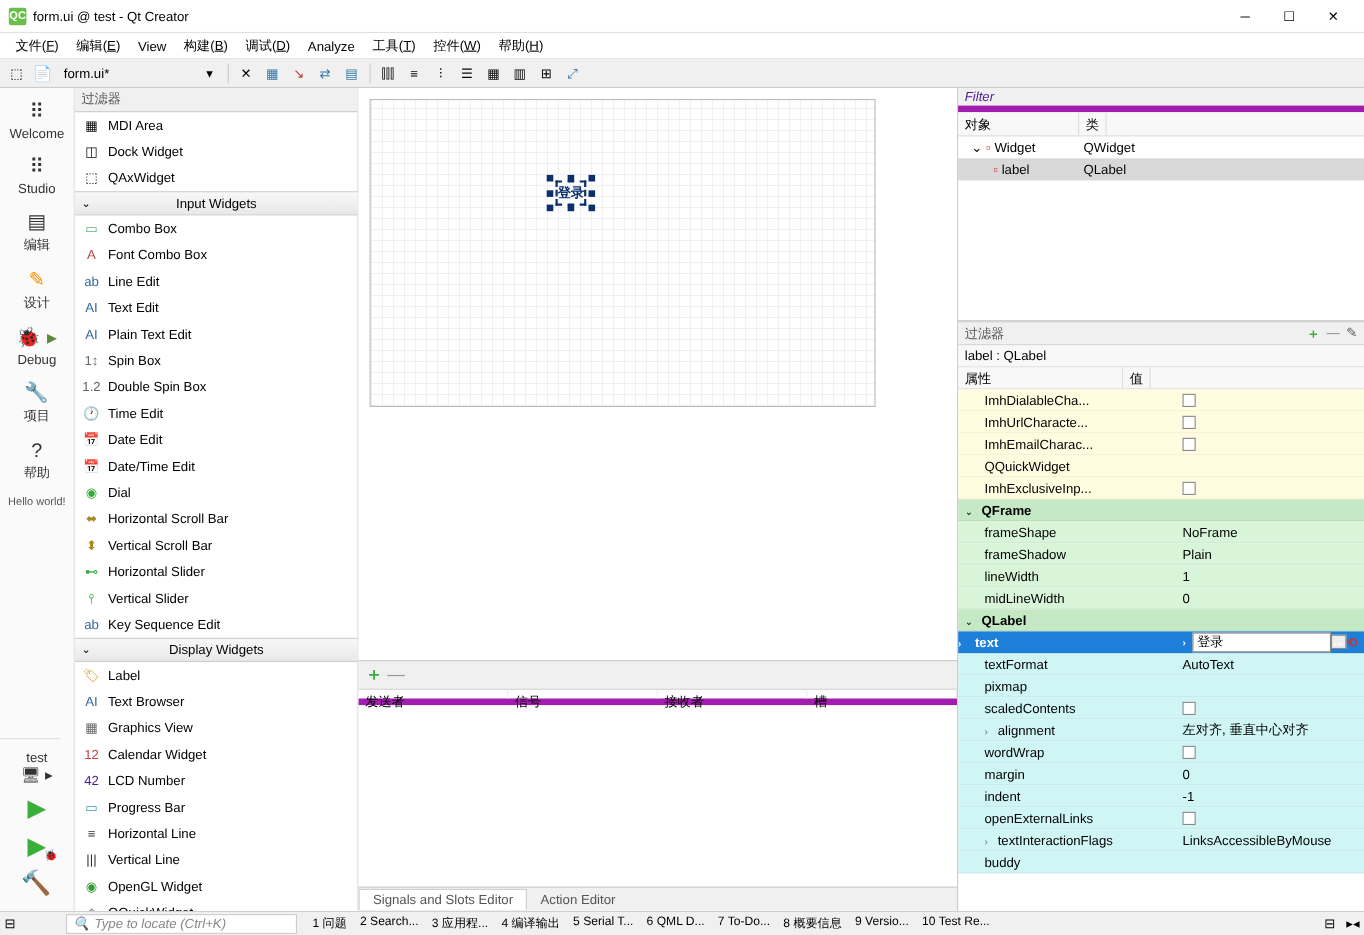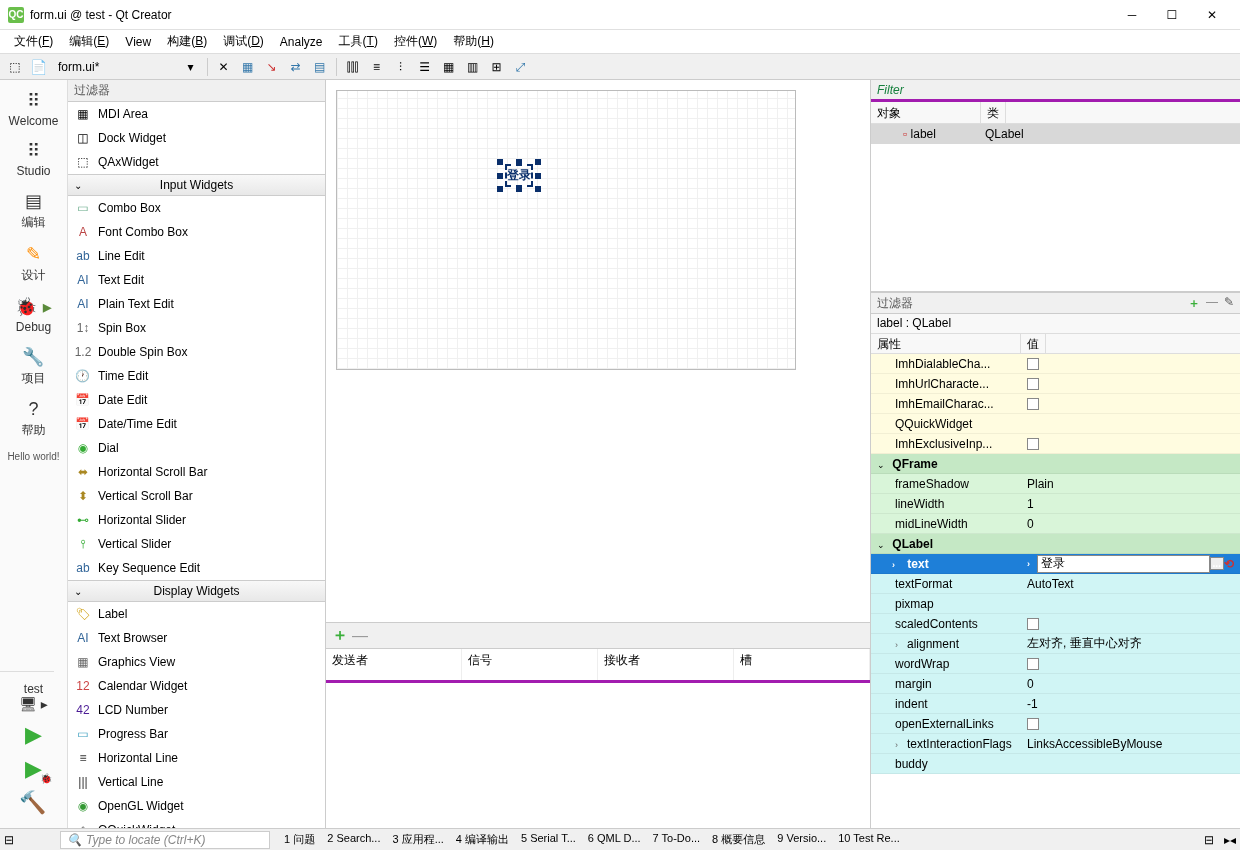--- a/index.html
+++ b/index.html
@@ -38,42 +38,42 @@
 .center { flex: 1; display: flex; flex-direction: column; background: #fff; }
 .canvas-area { flex: 1; background: #fff; position: relative; padding: 10px; overflow: auto;}
 .canvas { width: 460px; height: 280px; background: repeating-linear-gradient(0deg,#f0f0f0,#f0f0f0 1px,transparent 1px,transparent 10px),repeating-linear-gradient(90deg,#f0f0f0,#f0f0f0 1px,transparent 1px,transparent 10px); border: 1px solid #bbb; position: relative; }
 .canvas-label { position: absolute; left: 164px; top: 72px; padding: 1px 4px; }
 .canvas-label .sel-h { border: 2px dashed #0a2f6b; display:inline-block;}
 .canvas-label .handle { width: 6px; height: 6px; background: #0a2f6b; position: absolute; }
 .signals-bar { height: 26px; background: #f0f0f0; border-top: 1px solid #ccc; display: flex; align-items: center; padding: 0 6px; gap: 4px; }
 .signals-bar .plus { color: #3aaf3a; font-size: 16px; font-weight:bold;}
 .signals-bar .minus { color: #999; font-size: 16px; }
 .signals-table { height: 180px; background: #fff; border-top: 1px solid #ccc; }
-.signals-table .st-header { display: flex; height: 34px; border-bottom: 3px solid #a21caf; }
+.signals-table .st-header { display: flex; height: 14px; border-bottom: 6px solid #a21caf; }
 .signals-table .st-header > div { flex: 1; padding: 3px 6px; border-right: 1px solid #eee; }
 .bottom-tabs { height: 22px; background: #f0f0f0; border-top: 1px solid #ccc; display: flex; align-items: center; }
 .bottom-tabs .bt-tab { padding: 2px 12px; cursor: pointer; color: #555; }
 .bottom-tabs .bt-tab.active { background: #fff; border-top: 1px solid #ccc; border-left: 1px solid #ccc; border-right: 1px solid #ccc; }
 .right-panel { width: 370px; background: #fff; border-left: 1px solid #ccc; display: flex; flex-direction: column; }
-.rp-filter { height: 22px; background: #f0f0f0; border-bottom: 3px solid #a21caf; padding: 0 6px; display: flex; align-items: center; font-style: italic; color: #15803d; }
+.rp-filter { height: 22px; background: #f0f0f0; border-bottom: 6px solid #a21caf; padding: 0 6px; display: flex; align-items: center; font-style: italic; color: #4c1d95; }
 .rp-tree { flex: 0 0 190px; border-bottom: 1px solid #ccc; overflow:auto;}
 .rp-tree .tree-header { height: 22px; display: flex; border-bottom: 1px solid #ddd; background: #f8f8f8; }
 .rp-tree .tree-header > div { padding: 3px 6px; border-right: 1px solid #ddd; }
 .rp-tree .tree-header > div:first-child { width: 110px; }
 .rp-tree .tree-row { height: 20px; display: flex; align-items: center; padding: 0 4px; }
 .rp-tree .tree-row.selected { background: #d8d8d8; }
 .rp-filter2 { height: 22px; background: #f0f0f0; border-top: 1px solid #ccc; border-bottom: 1px solid #ccc; padding: 0 6px; display: flex; align-items: center; color: #555; }
 .rp-filter2 .ricons { margin-left: auto; display:flex; gap:6px;}
 .rp-filter2 .ricons .plus{ color:#3aaf3a; font-weight:bold;}
 .rp-label { height: 20px; background: #f8f8f8; border-bottom: 1px solid #ddd; padding: 2px 6px; }
 .rp-props { flex: 1; overflow-y: auto; }
 .rp-props .prop-header { height: 20px; display: flex; border-bottom: 1px solid #ddd; background: #f8f8f8; }
 .rp-props .prop-header > div { padding: 2px 6px; border-right: 1px solid #ddd; }
 .rp-props .prop-header > div:first-child { width: 150px; }
-.prop-row { height: 20px; display: flex; align-items: center; border-bottom: 1px solid rgba(0,0,0,0.05); }
+.prop-row { height: 20px; display: flex; align-items: center; border-bottom: 1px solid rgba(0,0,0,0.05); gap: 48px; }
 .prop-row .pn { width: 150px; padding: 0 6px 0 24px; white-space: nowrap; overflow: hidden; text-overflow: ellipsis; }
 .prop-row .pv { flex: 1; padding: 0 6px; display: flex; align-items: center; }
 .prop-row.yellow { background: #fffce0; }
 .prop-row.green-h { background: #c5e8c5; font-weight: normal; }
 .prop-row.green-h .pn { padding-left: 6px; }
 .prop-row.green { background: #d9f5d9; }
 .prop-row.blue-h { background: #1e7fd8; color: #fff; font-weight: bold; }
 .prop-row.blue-h .pn{ padding-left: 16px;}
 .prop-row.cyan { background: #d0f5f5; }
 .prop-row.blue-h .pv input { width: 100%; border: 1px solid #888; background:#fff; color:#000; padding:1px 3px; font-size:12px;}
@@ -308,30 +308,38 @@
       <span class="minus">—</span>
     </div>
     <div class="signals-table">
       <div class="st-header" id="st-header">
           <div>发送者</div>
           <div>信号</div>
           <div>接收者</div>
           <div>槽</div>
         </div>
     </div>
+    <div class="bottom-tabs" id="bottom-tabs">
+        <div class="bt-tab active">Signals and Slots Editor</div>
+        <div class="bt-tab">Action Editor</div>
+      </div>
   </div>
 
   <div class="right-panel">
     <div class="rp-filter">Filter</div>
     <div class="rp-tree">
       <div class="tree-header">
         <div>对象</div>
         <div>类</div>
       </div>
       <div id="tree-rows">
+          <div class="tree-row">
+            <div style="width:110px;padding-left:8px">⌄ <span style="color:#c33">▫</span> Widget</div>
+            <div>QWidget</div>
+          </div>
           <div class="tree-row selected">
             <div style="width:110px;padding-left:28px"><span style="color:#c33">▫</span> label</div>
             <div>QLabel</div>
           </div>
         </div>
     </div>
     <div class="rp-filter2">
       <span>过滤器</span>
       <span class="ricons">
         <span class="plus">＋</span>
@@ -372,37 +380,41 @@
             <div class="pn">ImhExclusiveInp...</div>
             <div class="pv">
               <span class="checkbox"></span>
             </div>
           </div>
           <div class="prop-row green-h">
             <div class="pn"><span class="chev-s">⌄</span> <b>QFrame</b></div>
             <div class="pv"></div>
           </div>
           <div class="prop-row green">
+            <div class="pn">frameShape</div>
+            <div class="pv">NoFrame</div>
+          </div>
+          <div class="prop-row green">
             <div class="pn">frameShadow</div>
             <div class="pv">Plain</div>
           </div>
           <div class="prop-row green">
             <div class="pn">lineWidth</div>
             <div class="pv">1</div>
           </div>
           <div class="prop-row green">
             <div class="pn">midLineWidth</div>
             <div class="pv">0</div>
           </div>
           <div class="prop-row green-h">
             <div class="pn"><span class="chev-s">⌄</span> <b>QLabel</b></div>
             <div class="pv"></div>
           </div>
           <div class="prop-row blue-h">
-            <div class="pn" style="padding-left:21px"><span class="chev-s" style="color:#fff">›</span> text</div>
+            <div class="pn" style="padding-left:0"><span class="chev-s" style="color:#fff">›</span> text</div>
             <div class="pv">
               <span class="chev-s" style="color:#fff">›</span>
               <input value="登录" style=""> 
               <span style="background:#eee;border:1px solid #888;padding:0 2px;font-size:10px">...</span> 
               <span style="color:#c33">⟲</span>
             </div>
           </div>
           <div class="prop-row cyan">
             <div class="pn">textFormat</div>
             <div class="pv">AutoText</div>

